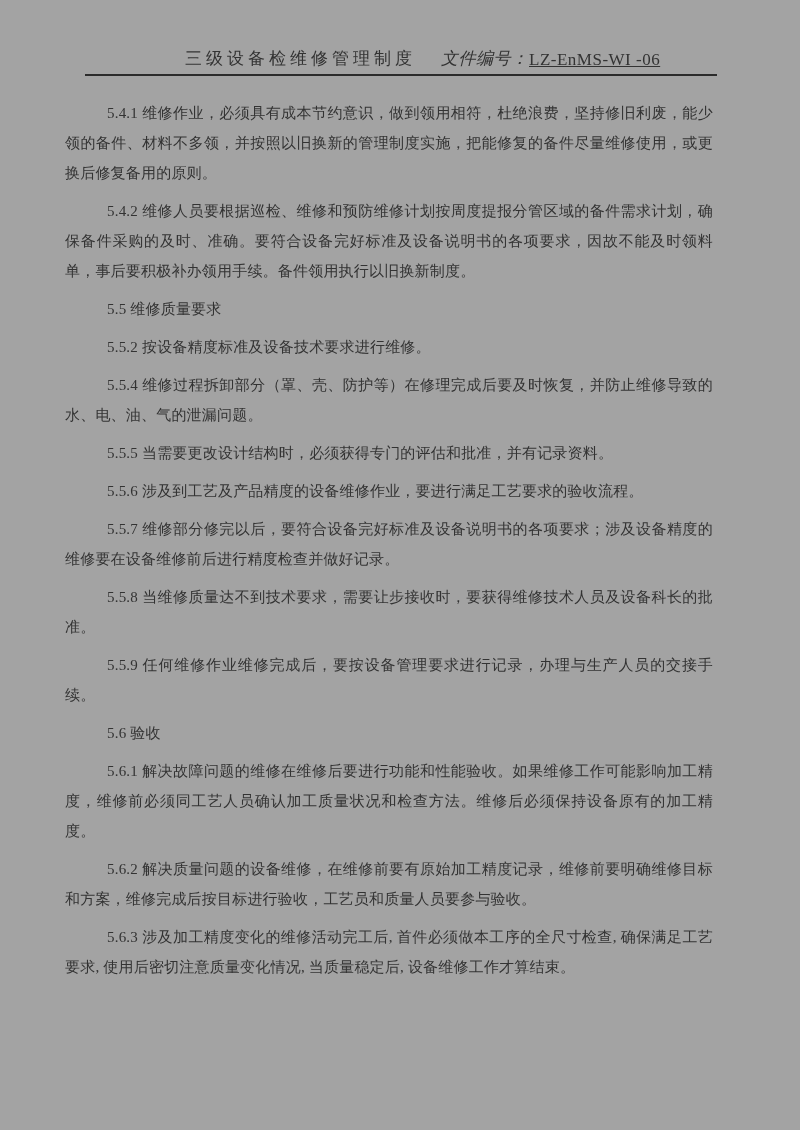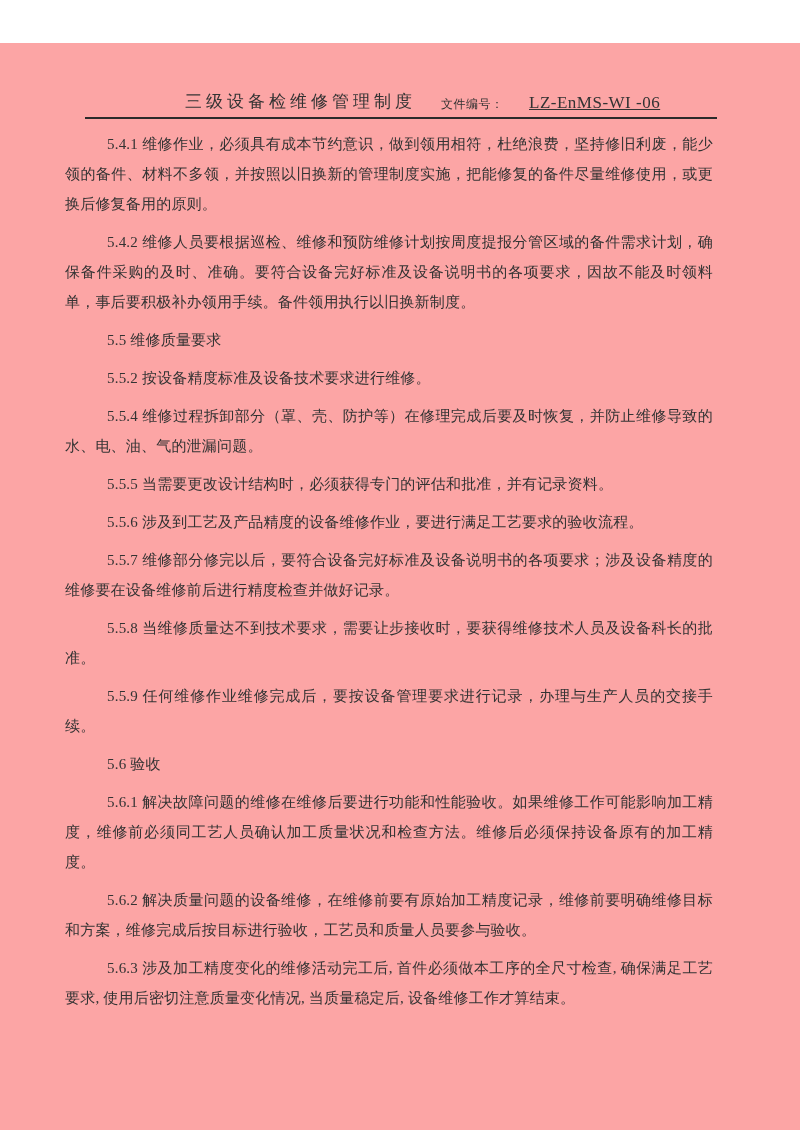--- a/index.html
+++ b/index.html
@@ -11,22 +11,21 @@
     width: 800px;
     height: 1130px;
     position: relative;
     font-family: "Liberation Serif", "DejaVu Serif", serif;
     color: #333333;
     overflow: hidden;
   }
   .page {
     position: absolute;
     inset: 0;
-    background: #fca5a5;
-    margin-top: 43px;
+    background: #a3a3a3;
   }
   .page-header {
     position: absolute;
     top: 32px;
     left: 85px;
     width: 632px;
     height: 44px;
   }
   .header-rule {
     position: absolute;
@@ -42,38 +41,39 @@
     bottom: 6px;
     font-size: 17px;
     letter-spacing: 4px;
     white-space: nowrap;
     color: #333333;
   }
   .doc-number-label {
     position: absolute;
     left: 356px;
     bottom: 6px;
-    font-size: 12px;
+    font-size: 17px;
     letter-spacing: 0.5px;
     white-space: nowrap;
     color: #333333;
+    font-style: italic;
   }
   .doc-number {
     position: absolute;
     left: 444px;
     bottom: 6px;
     font-size: 17px;
     letter-spacing: 0.5px;
     white-space: nowrap;
     color: #333333;
     text-decoration: underline;
   }
   .document-body {
     position: absolute;
-    top: 82px;
+    top: 94px;
     left: 65px;
     width: 648px;
     padding-top: 4px;
   }
   .document-body p {
     margin: 0 0 8px 0;
     font-size: 15px;
     line-height: 30px;
     letter-spacing: 0.2px;
     text-indent: 42px;

